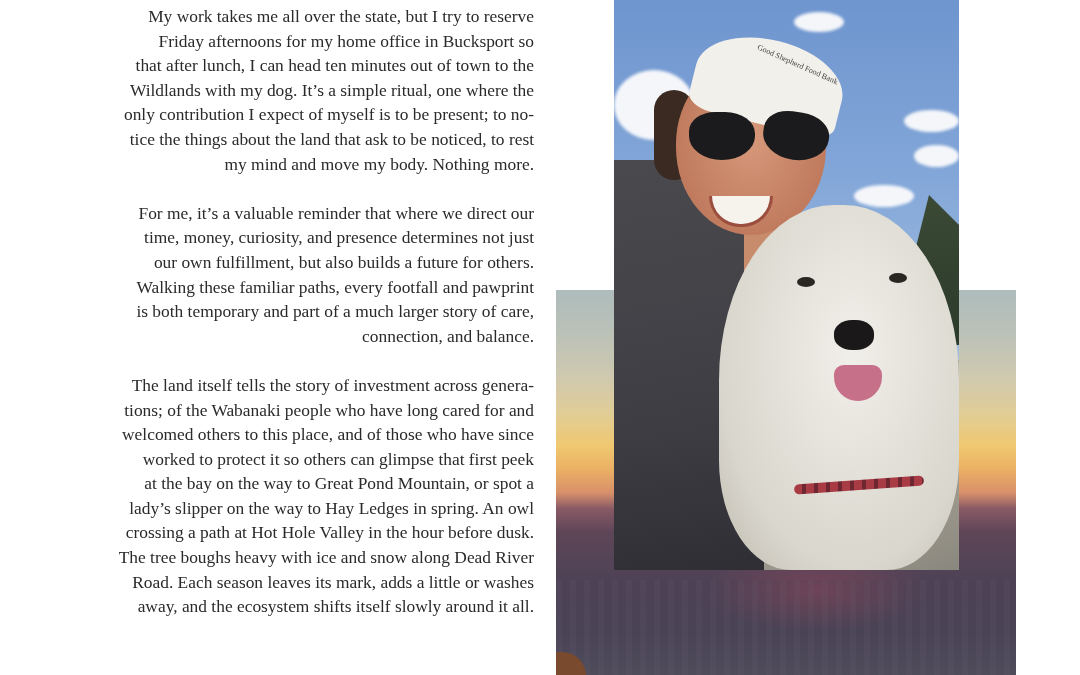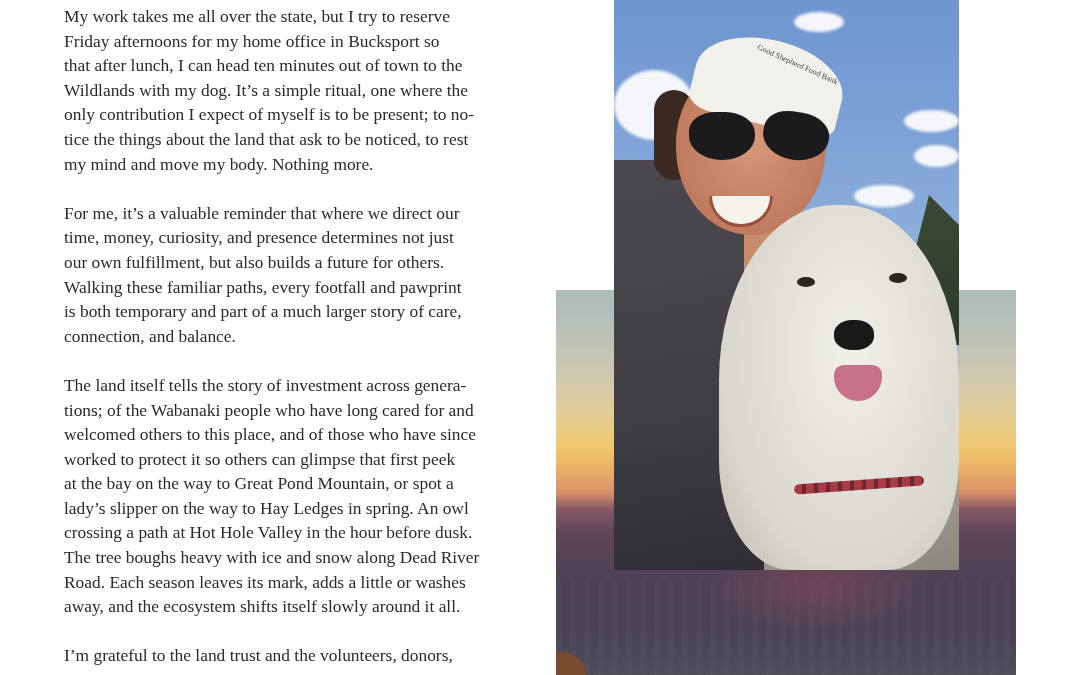--- a/index.html
+++ b/index.html
@@ -6,21 +6,21 @@
     body {
       width: 1080px; height: 675px; overflow: hidden;
       background: #ffffff; position: relative;
       font-family: "Liberation Serif", "DejaVu Serif", serif;
       color: #2a2a2a;
     }
     .article {
       position: absolute; left: 64px; top: 4px; width: 470px;
       font-size: 17.4px; line-height: 24.6px;
     }
-    .article p { margin: 0 0 24.6px 0; white-space: pre-line; }
+    .article p { margin: 0 0 24.6px 0; white-space: pre-line; text-align: right; }
 
     .sunset-photo {
       position: absolute; left: 556px; top: 290px; width: 460px; height: 390px;
       background:
         radial-gradient(ellipse 160px 60px at 260px 300px, rgba(150,70,90,0.55), rgba(150,70,90,0) 70%),
         linear-gradient(to bottom,
           #aebcbc 0%, #b9c1b8 10%, #cfc9b0 22%, #e2cd95 32%,
           #f0c870 40%, #eab064 46%, #d8906a 52%,
           #8a5a66 56%, #5e4658 62%, #4e4256 75%, #4a4456 88%, #51505e 100%);
     }
@@ -121,21 +121,20 @@
   <p>The land itself tells the story of investment across genera-
 tions; of the Wabanaki people who have long cared for and
 welcomed others to this place, and of those who have since
 worked to protect it so others can glimpse that first peek
 at the bay on the way to Great Pond Mountain, or spot a
 lady’s slipper on the way to Hay Ledges in spring. An owl
 crossing a path at Hot Hole Valley in the hour before dusk.
 The tree boughs heavy with ice and snow along Dead River
 Road. Each season leaves its mark, adds a little or washes
 away, and the ecosystem shifts itself slowly around it all.</p>
-  <p>I’m grateful to the land trust and the volunteers, donors,</p>
 </div>
 
 <div class="sunset-photo">
   <div class="haze"></div>
   <div class="rock"></div>
 </div>
 
 <div class="selfie-photo">
   <div class="cloud" style="left:180px;top:12px;width:50px;height:20px;"></div>
   <div class="cloud" style="left:0;top:70px;width:80px;height:70px;"></div>

